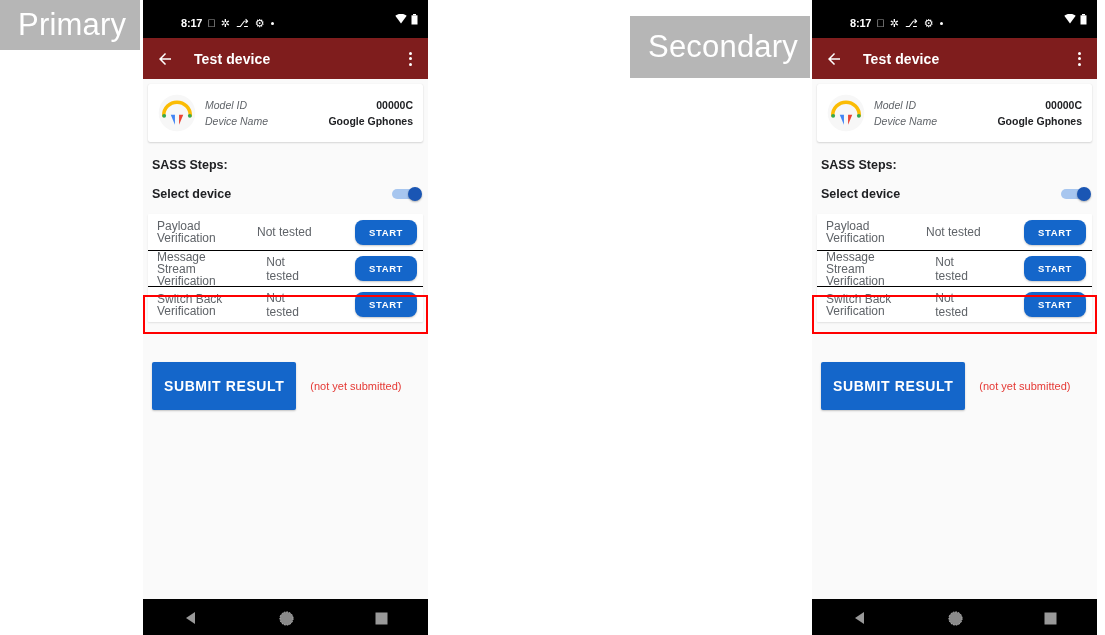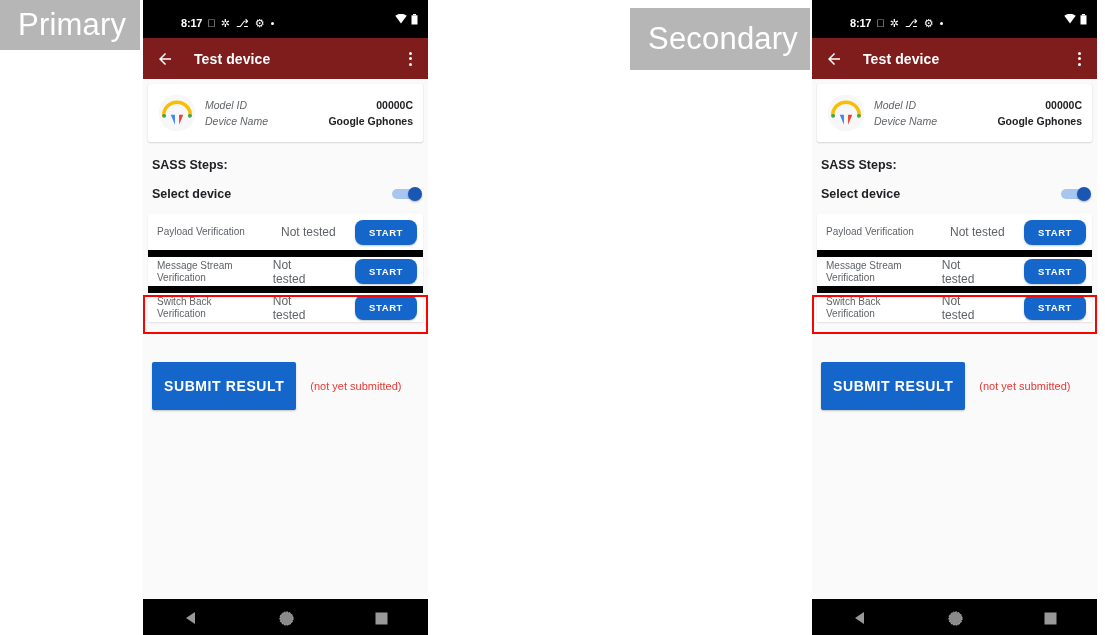--- a/index.html
+++ b/index.html
@@ -22,21 +22,21 @@
     color: #ffffff;
     display: flex;
     align-items: center;
     padding-left: 18px;
     font-size: 31px;
     font-weight: 400;
     letter-spacing: 0.2px;
     box-sizing: border-box;
   }
   #role-primary   { left: 0px;   top: 0px; width: 140px; height: 50px; }
-  #role-secondary { left: 630px; top: 8px; width: 180px; height: 62px; }
+  #role-secondary { left: 630px; top: 16px; width: 180px; height: 62px; }
 
   
   .phone {
     position: absolute;
     top: 0;
     width: 285px;
     height: 635px;
     background: #fafafa;
     box-sizing: border-box;
     overflow: hidden;
@@ -213,25 +213,25 @@
   }
   .step-row {
     position: relative;
     height: 36px;
     display: flex;
     align-items: center;
     padding: 0 6px 0 9px;
     box-sizing: border-box;
     overflow: hidden;
   }
-  .step-row + .step-row { border-top: 7px solid #000000; gap: 36px; }
+  .step-row + .step-row { border-top: 1px solid #000000; gap: 36px; }
   .step-name {
-    font-size: 10px;
+    font-size: 12px;
     color: #5f6368;
-    width: 124px;
+    width: 100px;
     line-height: 12px;
   }
   .step-status {
     font-size: 12px;
     color: #5f6368;
     width: 72px;
   }
   .start-btn {
     margin-left: auto;
     background: #1466ca;

